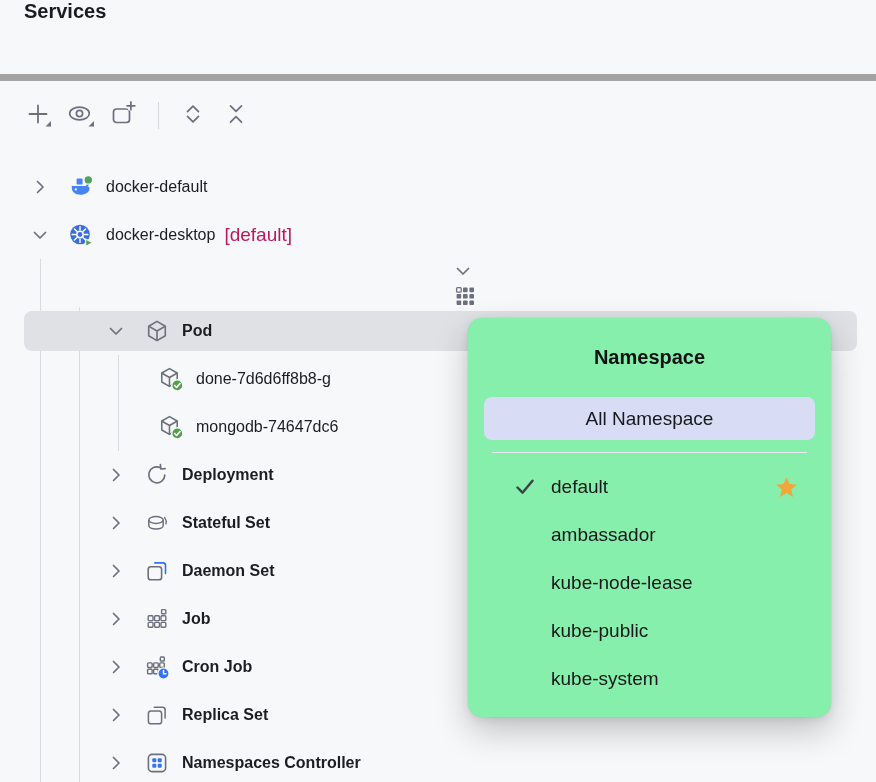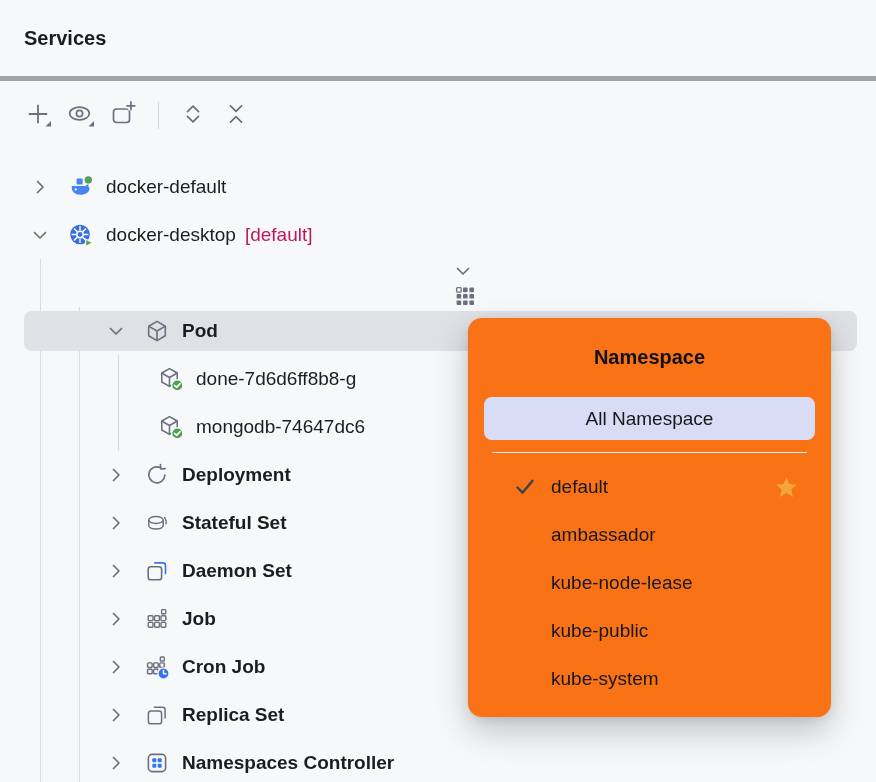--- a/index.html
+++ b/index.html
@@ -5,21 +5,21 @@
   html,body{margin:0;padding:0;}
   body{
     width:876px;height:782px;overflow:hidden;
     background:#F7F8FA;
     font-family:"Liberation Sans","DejaVu Sans",sans-serif;
     color:#1B1D21;
   }
   .panel{position:relative;width:876px;height:782px;overflow:hidden;}
 
   
-  .header{height:81px;border-bottom:5px solid #a3a3a3;display:flex;align-items:center;padding:0 24px;box-sizing:border-box;}
+  .header{height:81px;border-bottom:7px solid #a3a3a3;display:flex;align-items:flex-start;padding:0 24px;box-sizing:border-box;}
   .title{font-size:20px;font-weight:700;color:#1A1C20;}
 
   
   .toolbar{height:68px;display:flex;align-items:center;padding-left:20px;gap:7px;}
   .tb{width:36px;height:36px;border:none;background:transparent;padding:3px;display:flex;align-items:center;justify-content:center;border-radius:6px;cursor:pointer;}
   .tb-sep{width:1px;height:27px;background:#D4D6DB;margin:0 9px;}
 
   
   .tree{position:absolute;left:0;top:163px;right:0;bottom:0;}
   .guide{position:absolute;width:1px;background:#D9DBDF;}
@@ -28,27 +28,27 @@
   .g3{left:118px;top:192px;height:96px;}
   .row{position:relative;height:48px;display:flex;align-items:center;cursor:pointer;}
   .lvl0{padding-left:28px;}
   .lvl1{padding-left:66px;flex-direction:column;}
   .lvl2{padding-left:104px;font-weight:bold;}
   .lvl3{padding-left:118px;}
   .row.selected::before{content:"";position:absolute;left:24px;right:19px;top:4px;bottom:4px;border-radius:8px;background:#DFE1E5;}
   .chev{width:24px;height:24px;flex:0 0 24px;margin-right:16px;display:flex;align-items:center;justify-content:center;position:relative;}
   .chev.none{visibility:hidden;}
   .ticon{width:26px;height:26px;flex:0 0 26px;margin-right:12px;display:flex;align-items:center;justify-content:center;position:relative;}
-  .lbl{font-size:19px;color:#1B1D21;white-space:nowrap;position:relative;}
+  .lbl{font-size:16px;color:#1B1D21;white-space:nowrap;position:relative;}
   .suffix{font-size:19px;color:#be185d;margin-left:9px;position:relative;white-space:nowrap;}
 
   
   .popup{
     position:absolute;left:468px;top:318px;width:363px;height:399px;box-sizing:border-box;
-    background:#f97316;border-radius:14px;z-index:30;padding-top:28px;
+    background:#86efac;border-radius:14px;z-index:30;padding-top:28px;
     box-shadow:0 0 0 0.5px rgba(0,0,0,.05), 0 14px 34px rgba(0,0,0,.22), 0 3px 10px rgba(0,0,0,.08);
   }
   .popup-title{text-align:center;font-weight:700;font-size:20px;color:#101114;line-height:22px;}
   .popup-all{
     margin:29px 16px 0;height:43px;border-radius:8px;background:#D8DDF5;
     display:flex;align-items:center;justify-content:center;
     font-size:19px;color:#16181C;cursor:pointer;
   }
   .popup-sep{height:1px;background:#E9EAEE;margin:12px 24px 0;}
   .popup-list{margin-top:10px;}

